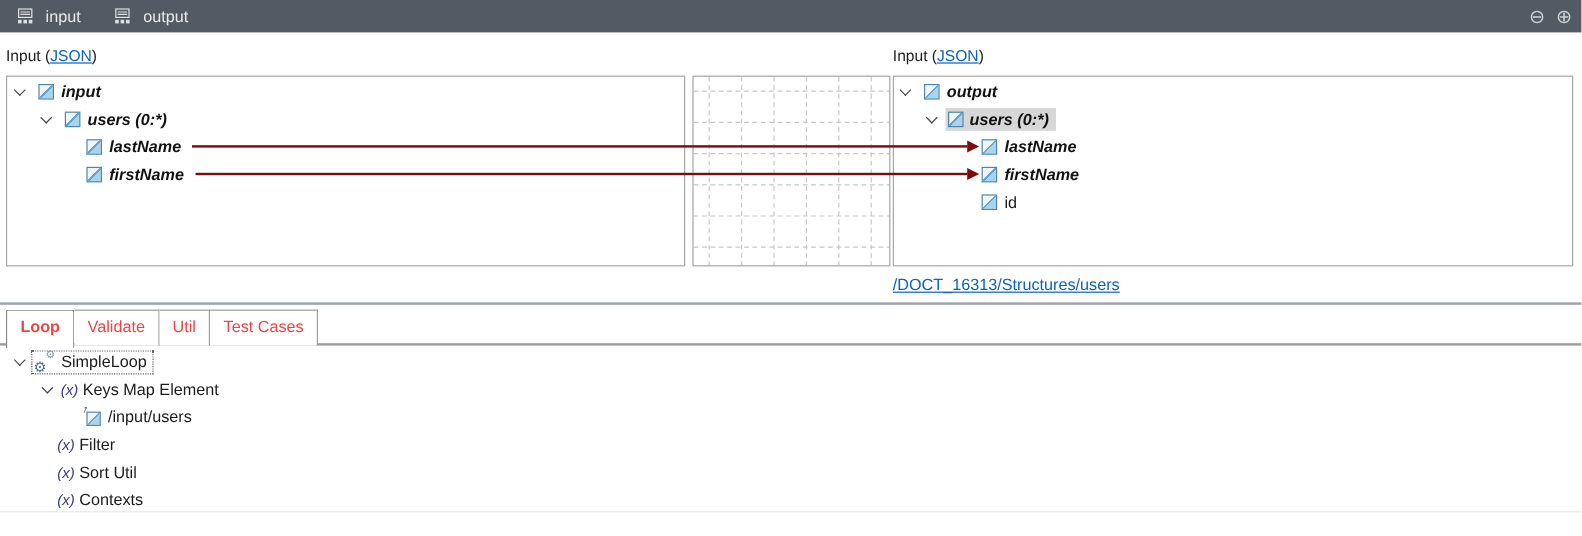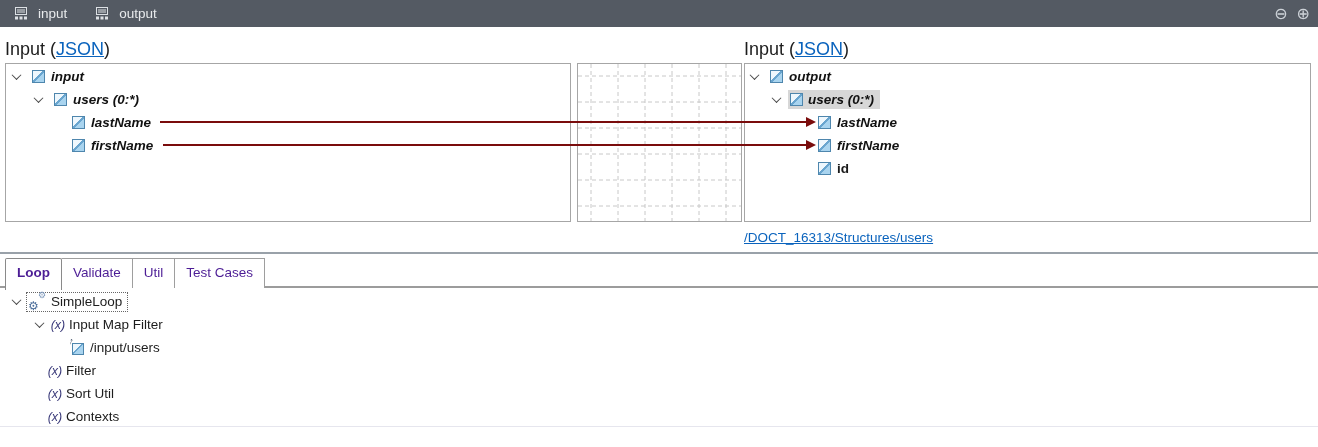--- a/index.html
+++ b/index.html
@@ -13,60 +13,60 @@
   .tab { position:relative; display:flex; align-items:center; gap:8px;
          padding:0 14px; color:#e8eaec; font-size:13.5px; cursor:default; }
   .tab .ticon { display:inline-flex; width:16px; height:15px; }
   .tab.active .underline { position:absolute; left:0; right:0; bottom:0; height:4px; }
   .tab-close { margin-left:4px; color:#b6bcc2; font-size:12px; padding:0 2px; }
   .tabbar-actions { position:absolute; right:8px; top:0; height:27px;
                     display:flex; align-items:center; gap:9px;
                     color:#ccd1d7; font-size:16px; }
 
   
-  .hdr { position:absolute; top:39px; font-size:18px; color:#1c1c1c; }
+  .hdr { position:absolute; top:39px; font-size:13px; color:#1c1c1c; }
   a.jlink { color:#0a63bd; text-decoration:underline; cursor:pointer; }
 
   
   .panel { position:absolute; top:63px; height:159px; background:#fff;
            border:1px solid #a6a6a6; }
   .left-panel  { left:5px;   width:566px; }
   .mid-panel   { left:577px; width:165px; }
   .right-panel { left:744px; width:567px; }
 
   
   .trow { position:absolute; height:23px; display:flex; align-items:center; white-space:nowrap; }
   .chev { display:inline-flex; width:16px; height:16px; align-items:center; justify-content:center; }
   .chev i { display:block; width:7px; height:7px; border-right:1.5px solid #4a4a4a;
             border-bottom:1.5px solid #4a4a4a; transform:rotate(45deg) translate(-1px,-1px); }
   .ficon { display:inline-block; width:13px; height:13px; margin-right:6px;
            border:1px solid #4e86ad;
            background:linear-gradient(to bottom right,#eef7fd 0 45%, #69a5cf 45% 55%, #a9d4ef 55% 100%); }
   .chev + .ficon { margin-left:8px; }
   .tlabel { font-size:13.5px; font-weight:700; font-style:italic; color:#111; }
-  .tlabel.plain { font-weight:700; font-style:normal; color:#1a1a1a; }
+  .tlabel.plain { font-weight:400; font-style:normal; color:#1a1a1a; }
   .hl { display:inline-flex; align-items:center; background:#d7d7d7; padding:2px 6px 2px 2px; margin-left:4px; }
   .hl .ficon { margin-right:5px; }
 
   
   .mapline { position:absolute; height:2px; background:#7a0c0c; z-index:5; }
   .maparrow { position:absolute; width:0; height:0; border-left:10px solid #7a0c0c;
               border-top:5px solid transparent; border-bottom:5px solid transparent; z-index:5; }
 
   
   .pathlink { position:absolute; top:230px; font-size:13.5px; color:#0a63bd;
               text-decoration:underline; cursor:pointer; }
 
   
   .sash { position:absolute; left:0; top:252px; width:1318px; height:2px; background:#99a1a9; }
 
   
   .tabstrip { position:absolute; left:0; top:258px; width:1318px; height:30px;
               border-bottom:2px solid #9c9c9c; display:flex; padding-left:5px; }
-  .btab { height:30px; line-height:28px; padding:0 11px; font-size:13.5px; color:#4c1d95;
+  .btab { height:30px; line-height:28px; padding:0 11px; font-size:13.5px; color:#ef4444;
           border-top:1px solid #9e9e9e; border-right:1px solid #9e9e9e; background:#fff; }
   .btab.active { font-weight:700; border:1px solid #8a8a8a; border-bottom:none;
                  height:32px; margin-bottom:-2px; z-index:2; border-radius:2px 2px 0 0; }
 
   
   .brow { position:absolute; height:23px; display:flex; align-items:center; white-space:nowrap;
           font-size:13.5px; color:#1c1c1c; }
   .fx { display:inline-block; width:16px; font-style:italic; font-size:12.5px; color:#3a3a7a;
         margin-right:3px; text-align:center; }
   .gears { position:relative; display:inline-block; width:17px; height:16px; }
@@ -221,21 +221,21 @@
         <span class="g2">⚙</span>
       </span>
       <span>SimpleLoop</span>
     </span>
   </div>
   <div class="brow" style="left:31px; top:313px;">
     <span class="chev">
         <i></i>
       </span>
     <span class="fx" style="margin-left:3px;">(x)</span>
-    <span>Input Map Filter</span>
+    <span>Keys Map Element</span>
   </div>
   <div class="brow" style="left:71px; top:336px;">
     <span class="editmark">
       <span class="ficon small"></span>
       <span class="uparrow">↑</span>
     </span>
     <span>/input/users</span>
   </div>
   <div class="brow" style="left:47px; top:359px;">
     <span class="fx">(x)</span>

